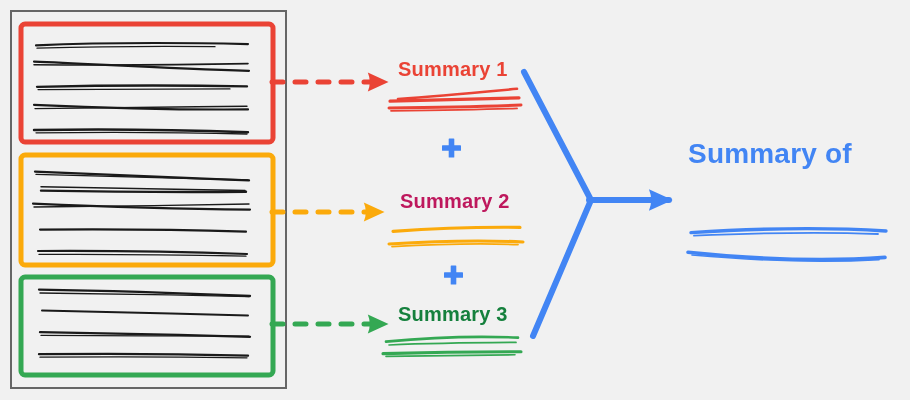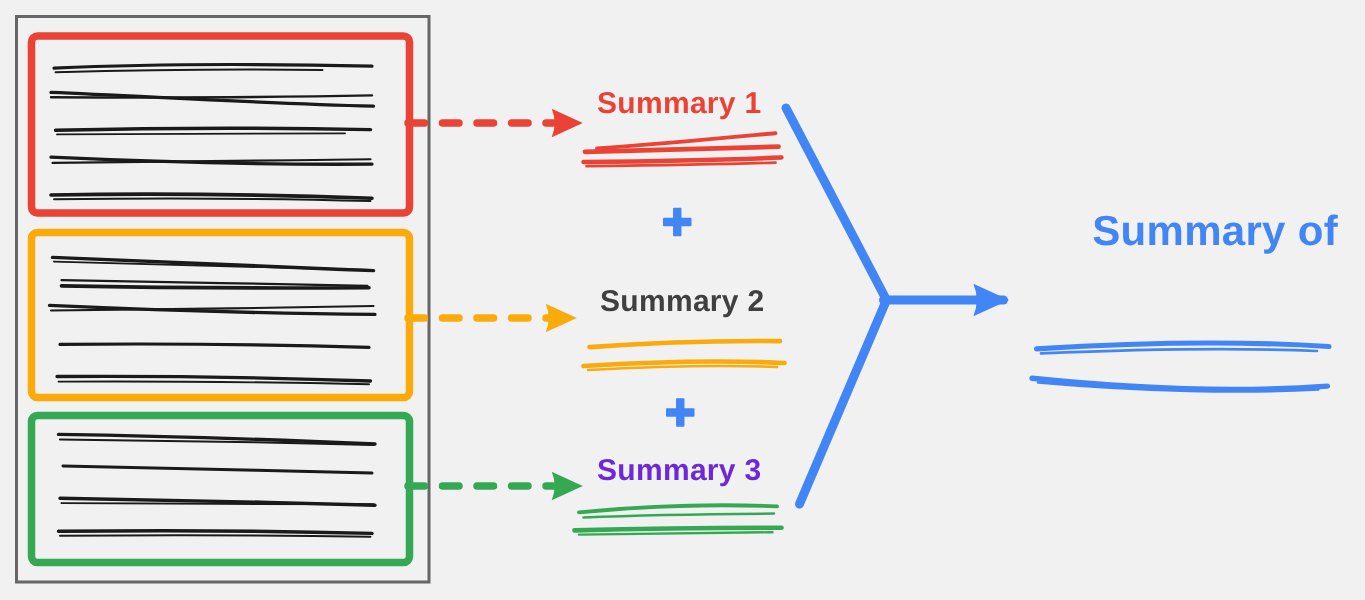--- a/index.html
+++ b/index.html
@@ -29,28 +29,28 @@
   .sum-label {
     position: absolute;
     font-family: "Liberation Sans", sans-serif;
     font-size: 20px;
     font-weight: 600;
     letter-spacing: 0.2px;
     white-space: nowrap;
     text-align: center;
   }
   #label-summary-1 { left: 398px; top: 58px; color: #ea4335; }
-  #label-summary-2 { left: 400px; top: 190px; color: #404040; }
-  #label-summary-3 { left: 398px; top: 303px; color: #6d28d9; }
+  #label-summary-2 { left: 400px; top: 190px; color: #be185d; }
+  #label-summary-3 { left: 398px; top: 303px; color: #15803d; }
   #label-final {
     position: absolute;
     left: 688px;
     top: 137px;
     width: 204px;
-    text-align: right;
+    text-align: left;
     color: #4285f4;
     font-family: "Liberation Sans", sans-serif;
     font-size: 28px;
     font-weight: 600;
     line-height: 1.24;
     letter-spacing: 0.2px;
   }
 </style>
 </head>
 <body>

